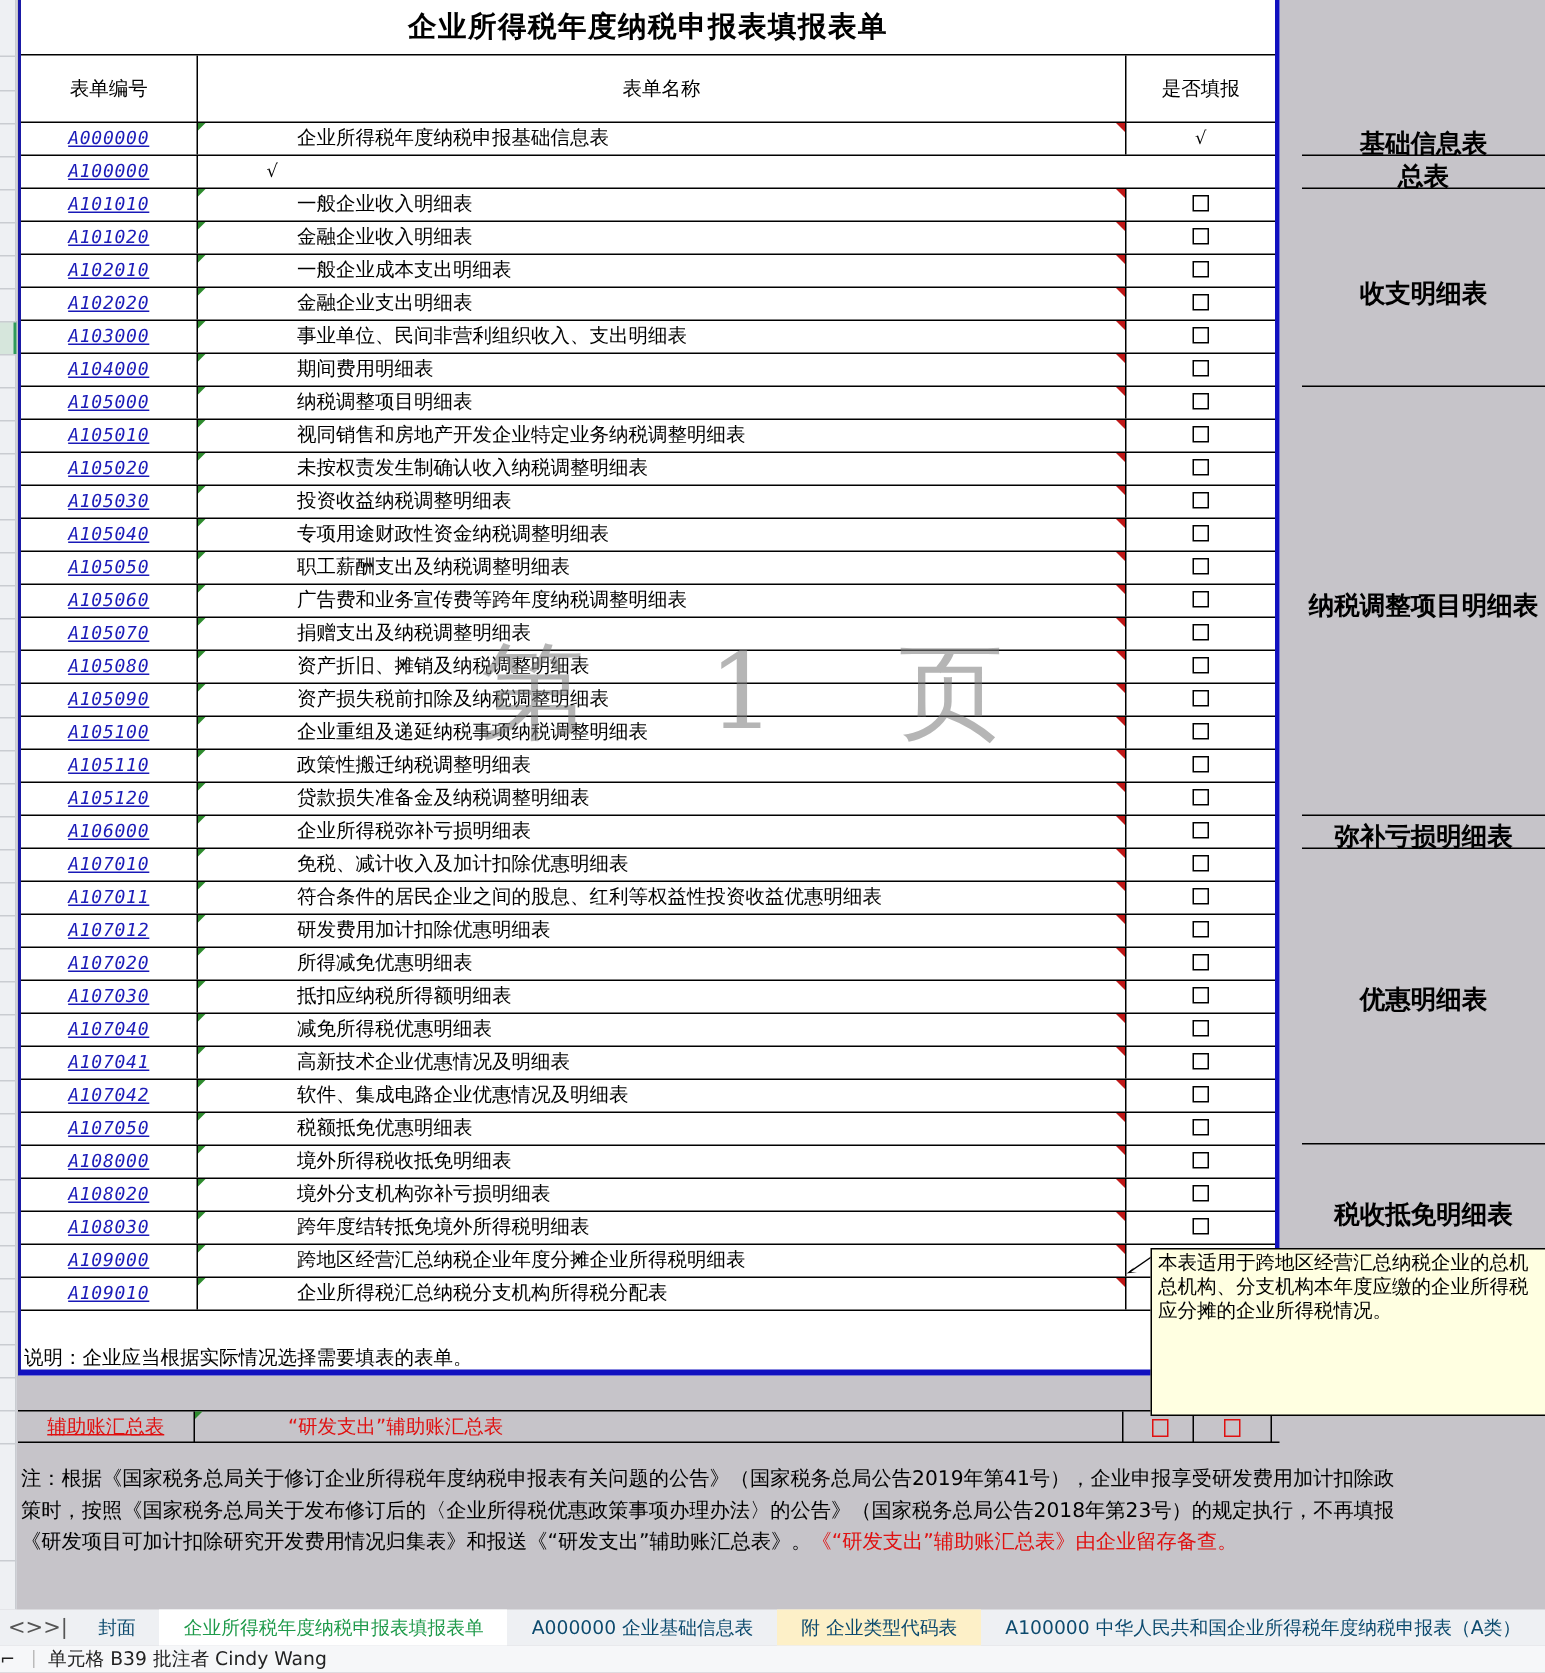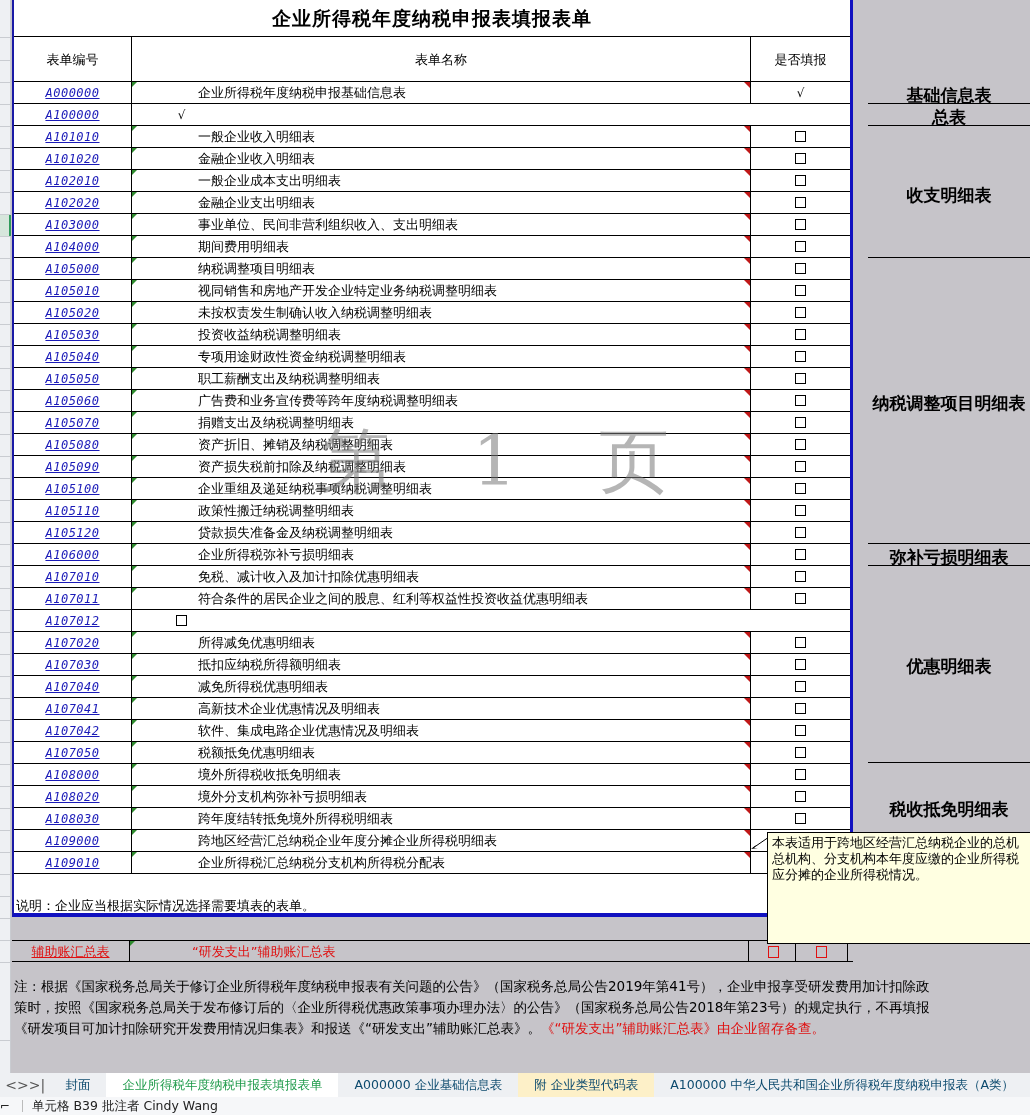--- a/index.html
+++ b/index.html
@@ -232,20 +232,21 @@
         <div class="name"><span class="green-tri"></span><span>免税、减计收入及加计扣除优惠明细表</span><span class="red-tri"></span></div>
         <div class="chk"><span class="box"></span></div>
       </div>
       <div class="row">
         <div class="code"><a>A107011</a></div>
         <div class="name"><span class="green-tri"></span><span>符合条件的居民企业之间的股息、红利等权益性投资收益优惠明细表</span><span class="red-tri"></span></div>
         <div class="chk"><span class="box"></span></div>
       </div>
       <div class="row">
         <div class="code"><a>A107012</a></div>
+        <div class="name"><span class="green-tri"></span><span>研发费用加计扣除优惠明细表</span><span class="red-tri"></span></div>
         <div class="chk"><span class="box"></span></div>
       </div>
       <div class="row">
         <div class="code"><a>A107020</a></div>
         <div class="name"><span class="green-tri"></span><span>所得减免优惠明细表</span><span class="red-tri"></span></div>
         <div class="chk"><span class="box"></span></div>
       </div>
       <div class="row">
         <div class="code"><a>A107030</a></div>
         <div class="name"><span class="green-tri"></span><span>抵扣应纳税所得额明细表</span><span class="red-tri"></span></div>

